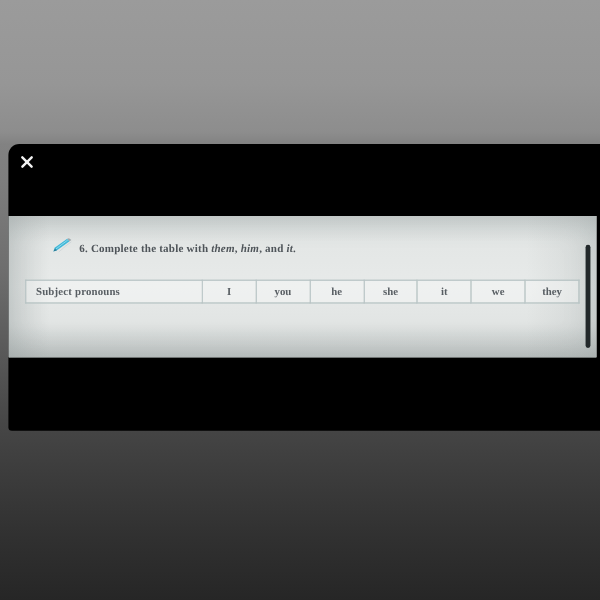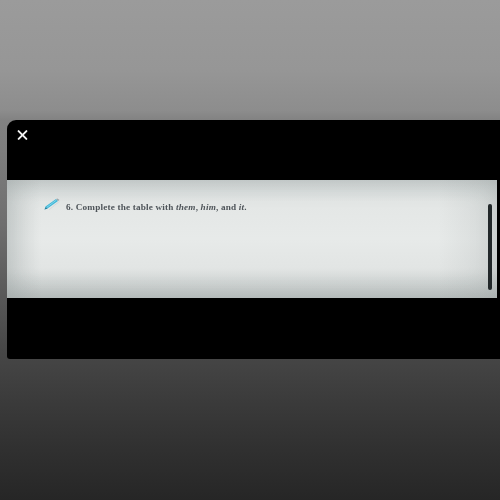--- a/index.html
+++ b/index.html
@@ -248,20 +248,30 @@
             <span>6.</span>
             <span>Complete the table with</span>
             <span class="it">them</span><span>,</span>
             <span class="it">him</span><span>, and</span>
             <span class="it">it</span><span>.</span>
           </div>
         </div>
 
         <table id="pronoun-table">
           <tbody>
+            <tr>
+              <td class="row-label">Subject pronouns</td>
+              <td>I</td>
+              <td>you</td>
+              <td>he</td>
+              <td>she</td>
+              <td>it</td>
+              <td>we</td>
+              <td>they</td>
+            </tr>
           </tbody>
         </table>
 
         <div id="photo-scrollbar">
           <div class="track"></div>
           <div class="thumb"></div>
         </div>
 
       </div>
     </div>

